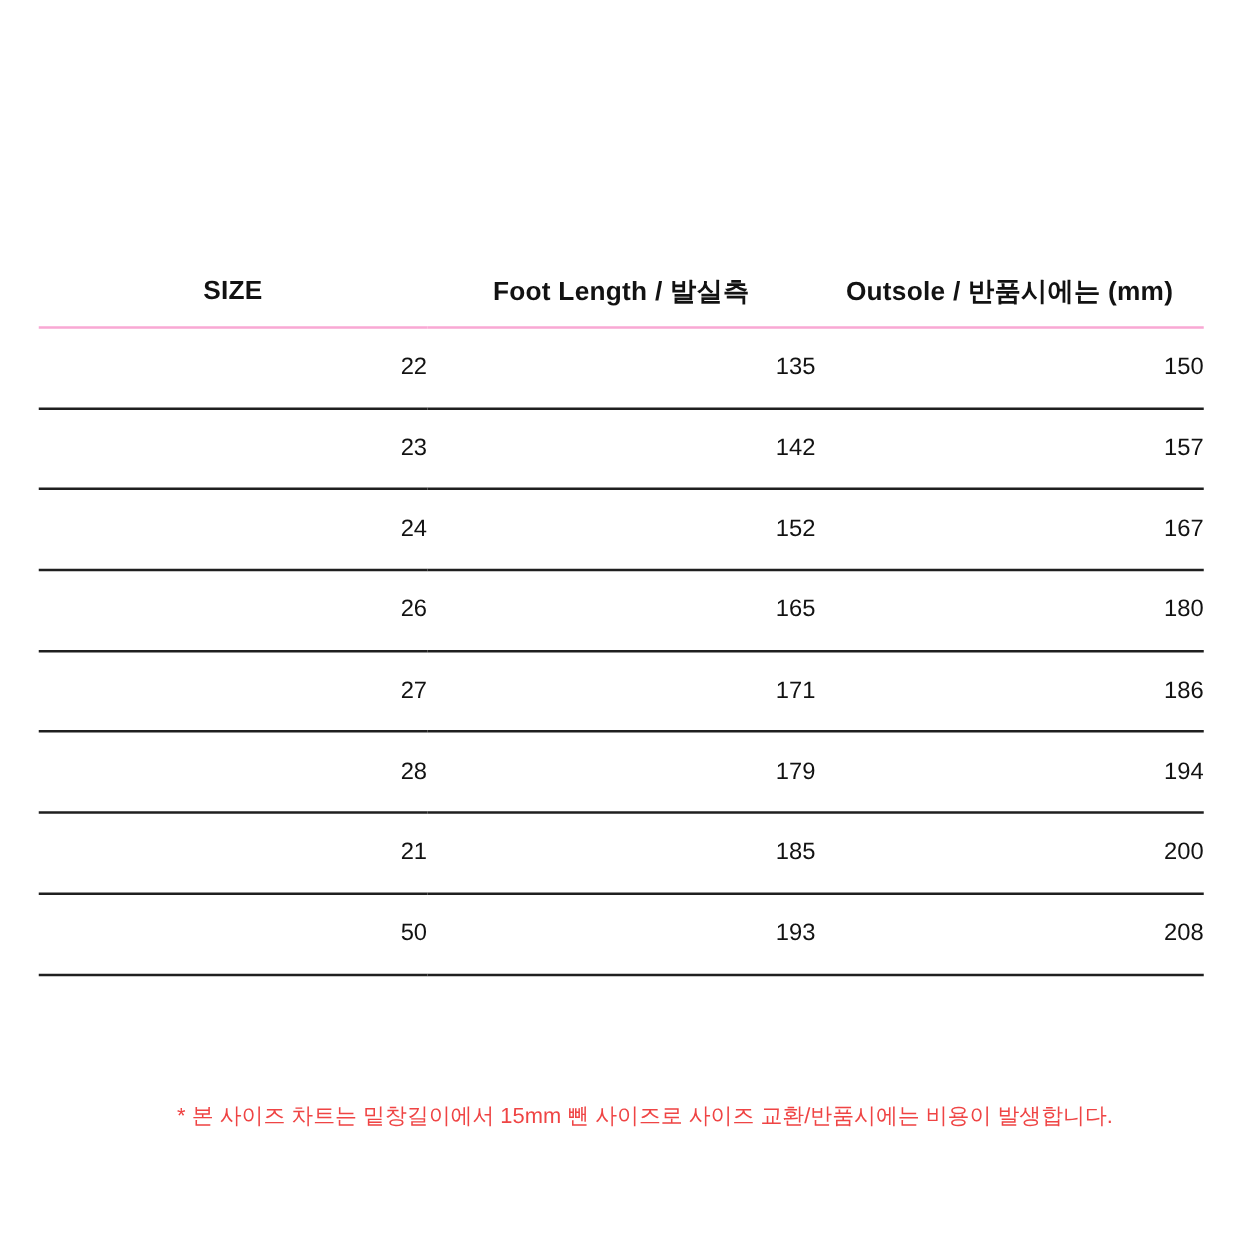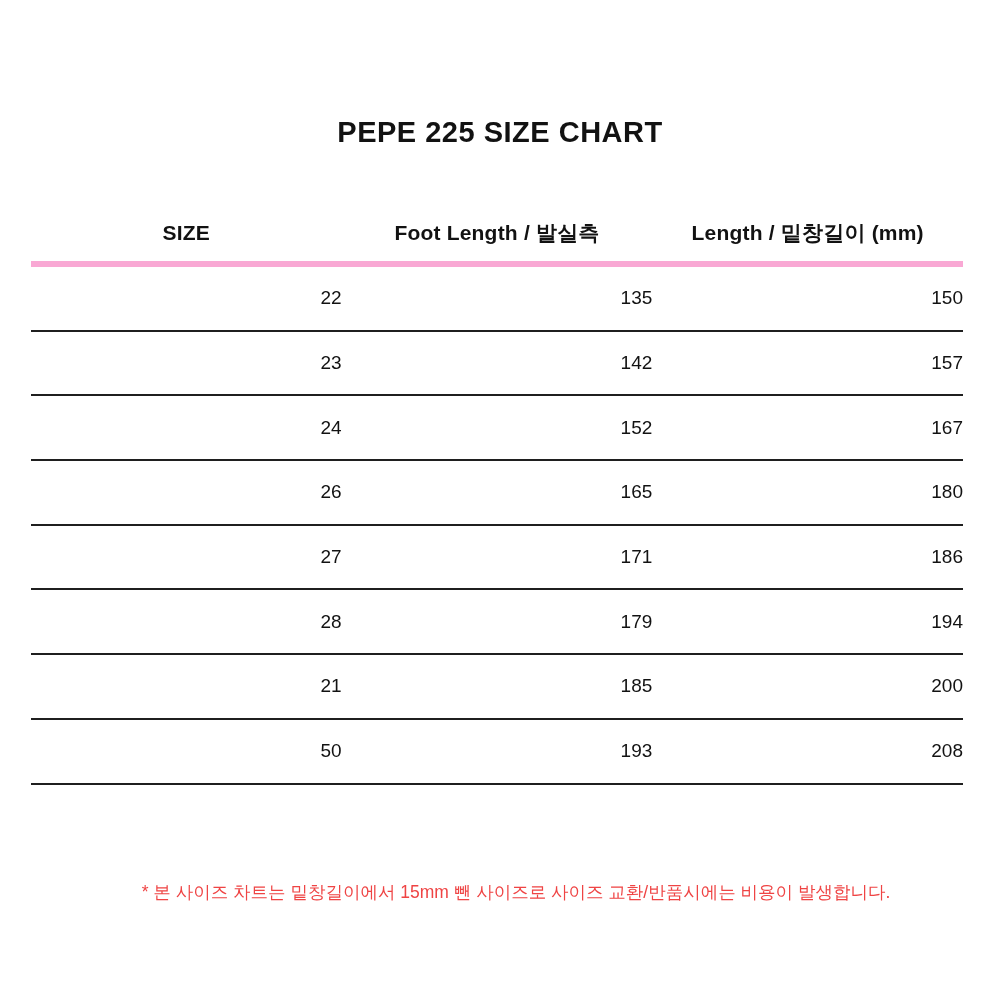--- a/index.html
+++ b/index.html
@@ -42,21 +42,21 @@
   }
   .size-table th {
     height: 56px;
     padding: 0;
     vertical-align: middle;
     text-align: center;
     font-size: 21px;
     font-weight: 800;
     letter-spacing: 0.2px;
     color: #121212;
-    border-bottom: 6px solid #f9a8d4;
+    border-bottom: 2px solid #f9a8d4;
   }
   .size-table td {
     height: 62.7px;
     padding: 0;
     vertical-align: middle;
     text-align: right;
     font-size: 19px;
     font-weight: 400;
     color: #121212;
     border-bottom: 2px solid #1f1f1f;
@@ -71,28 +71,27 @@
     font-size: 17.5px;
     font-weight: 400;
     color: #ef4444;
   }
 </style>
 </head>
 <body>
 
 <div class="page">
 
-  <h1 class="title">PEPE 225 SIZE CHART</h1>
 
   <table class="size-table">
     <thead>
       <tr>
         <th>SIZE</th>
         <th>Foot Length / 발실측</th>
-        <th>Length / 밑창길이 (mm)</th>
+        <th>Outsole / 반품시에는 (mm)</th>
       </tr>
     </thead>
     <tbody>
         <tr>
           <td>22</td>
           <td>135</td>
           <td>150</td>
         </tr>
         <tr>
           <td>23</td>

